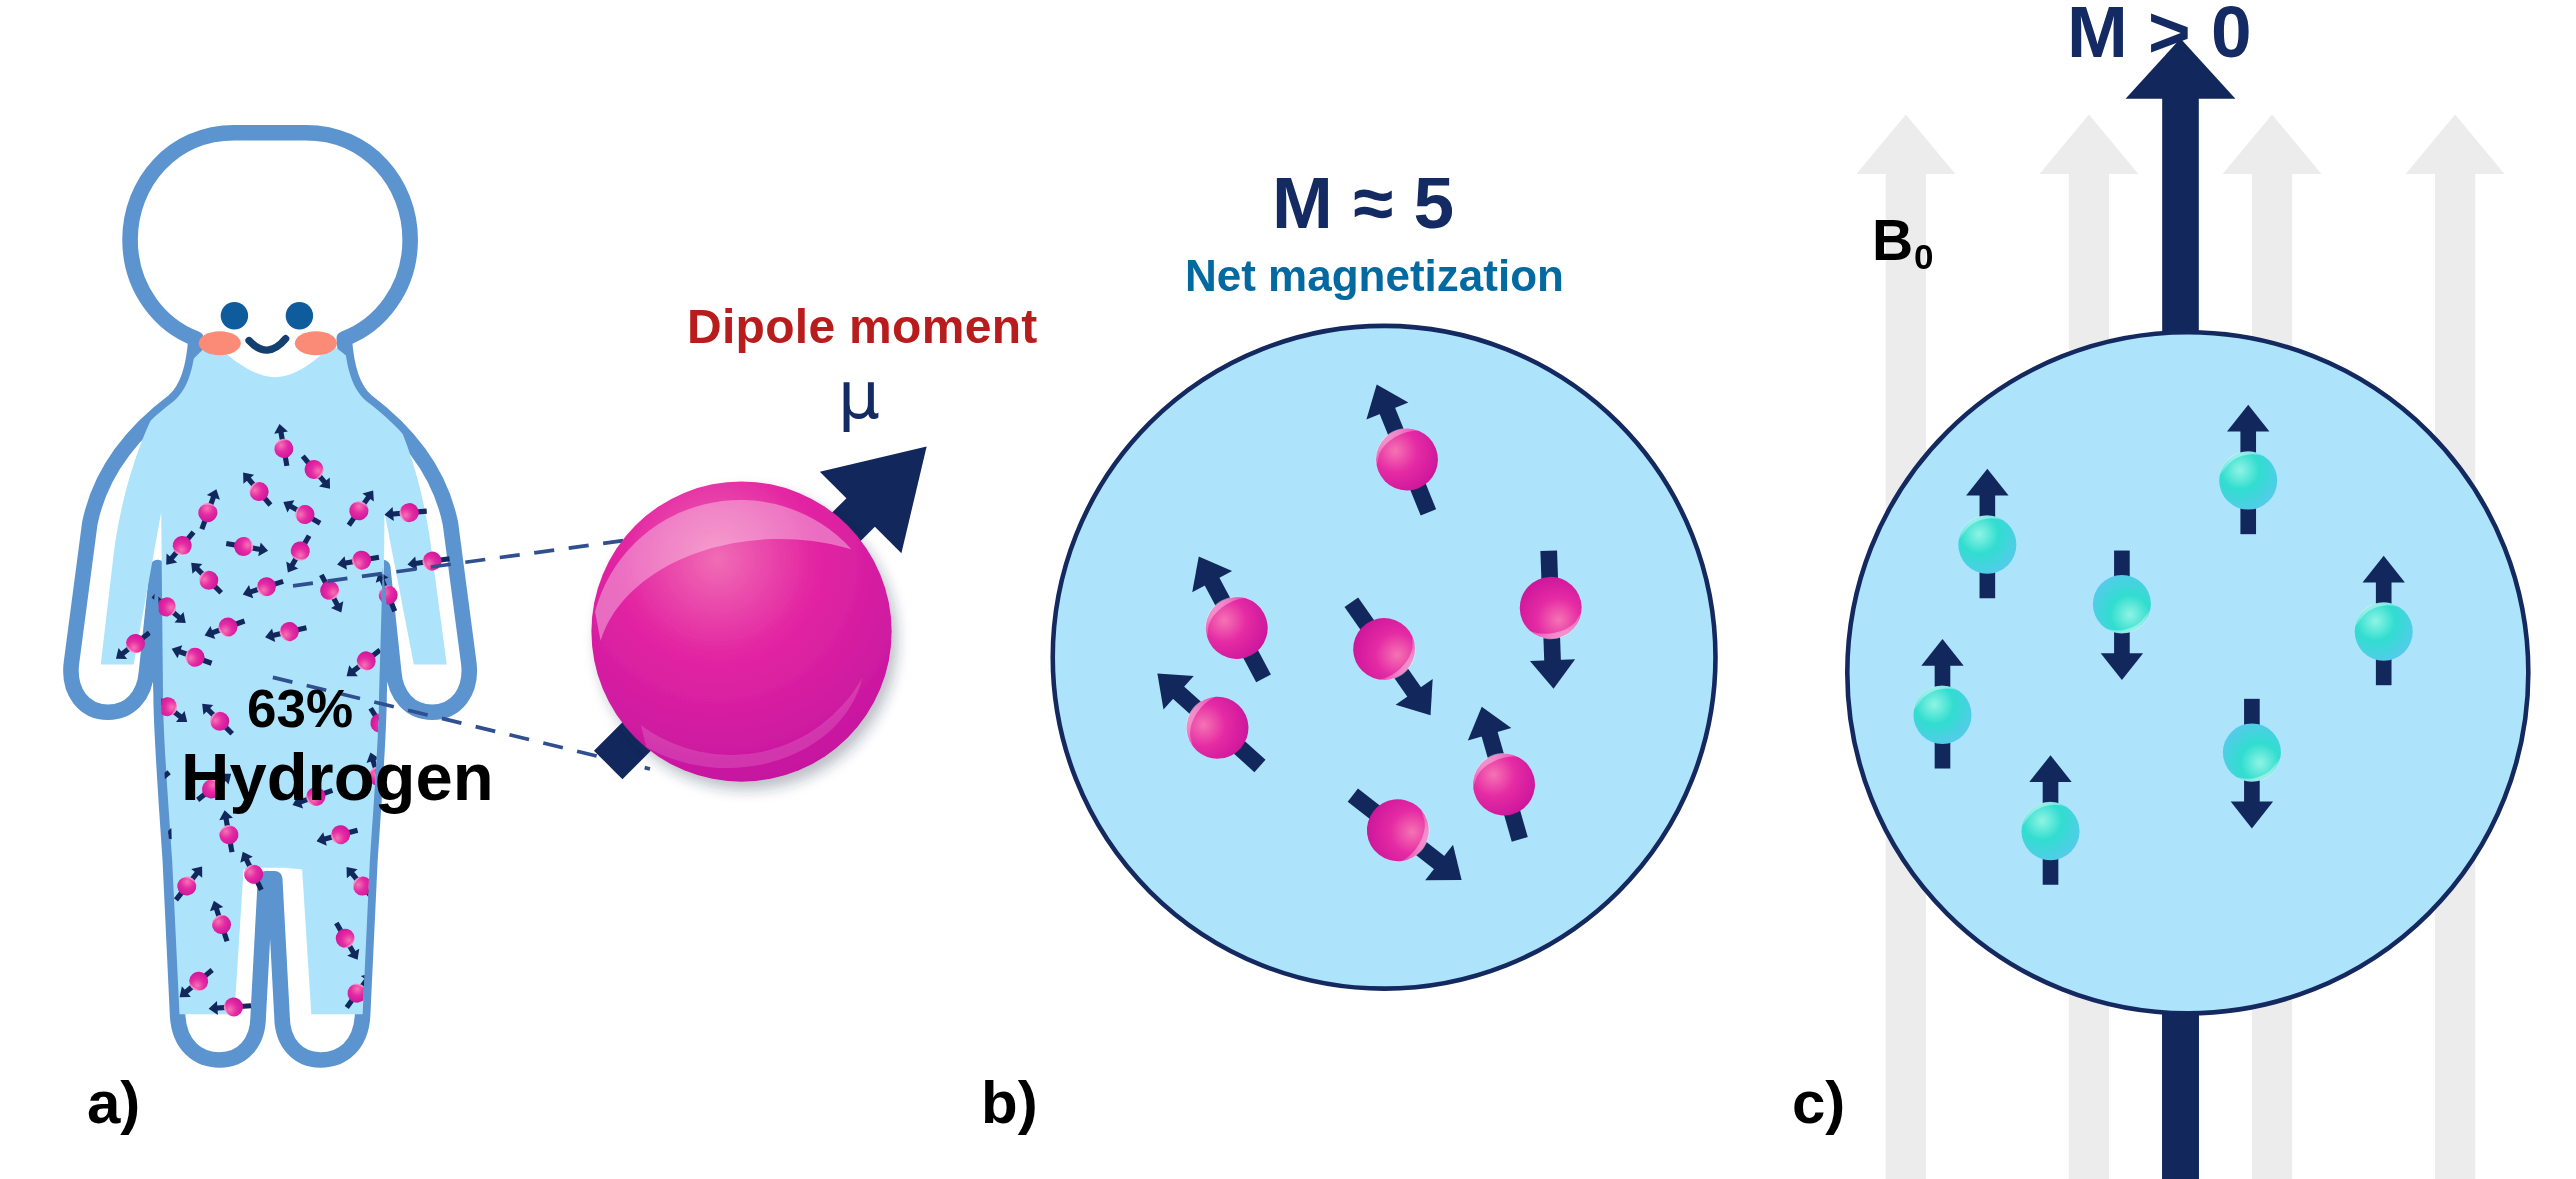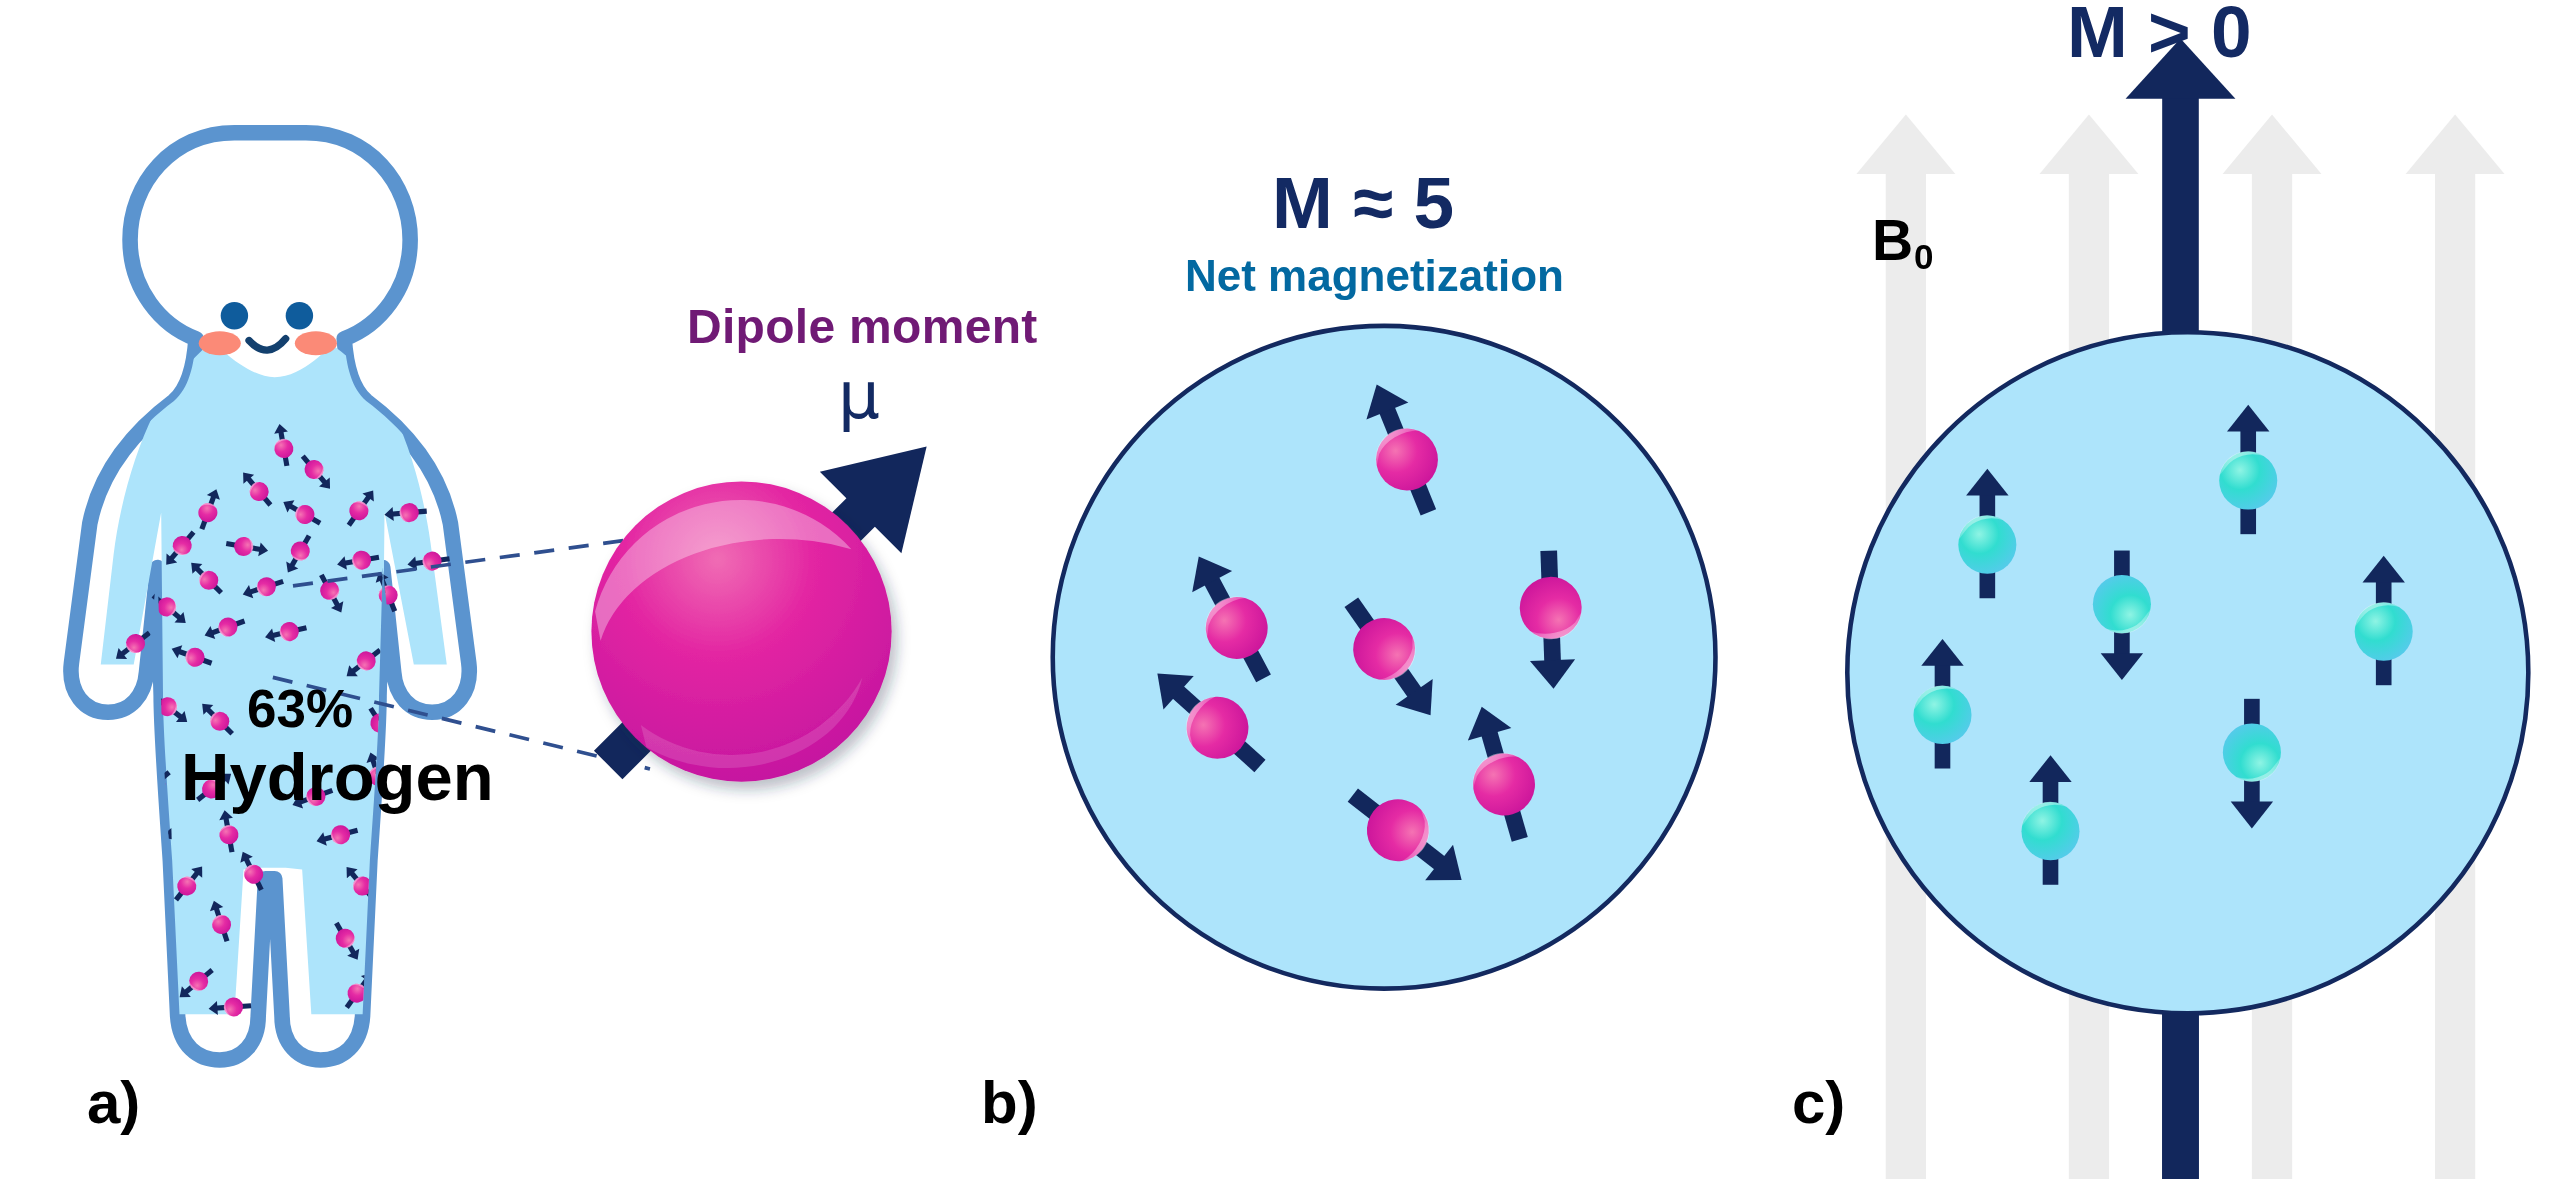--- a/index.html
+++ b/index.html
@@ -5,21 +5,21 @@
   html,body{margin:0;padding:0;background:#ffffff;}
   body{
     font-family:"Liberation Sans", sans-serif;
     width:2576px;height:1179px;position:relative;overflow:hidden;
   }
   .stage{position:absolute;left:0;top:0;width:2576px;height:1179px;}
   svg.layer{position:absolute;left:0;top:0;width:2576px;height:1179px;overflow:visible;}
 
   .txt{position:absolute;white-space:nowrap;font-weight:bold;line-height:1;}
 
-  #label-dipole{left:687px;top:303px;font-size:48px;color:#701a75;letter-spacing:0.3px;}
+  #label-dipole{left:687px;top:303px;font-size:48px;color:#b91c1c;letter-spacing:0.3px;}
   #label-mu{left:838px;top:363px;font-size:66px;color:#132a63;font-weight:normal;font-family:"DejaVu Sans",sans-serif;}
 
   #label-m-zero{left:1272px;top:166px;font-size:73px;color:#132a63;}
   #label-netmag{left:1185px;top:254px;font-size:44px;color:#0369a1;}
 
   #label-m-gt{left:2067px;top:-5.5px;font-size:73px;color:#132a63;}
   #label-b0{left:1872px;top:212px;font-size:57px;color:#000000;text-align:right;}
   #label-b0 sub{font-size:35px;vertical-align:baseline;position:relative;top:9.2px;left:0.9px;}
 
   #label-hydro-1{left:247px;top:682px;font-size:53px;color:#000000;text-align:center;}

